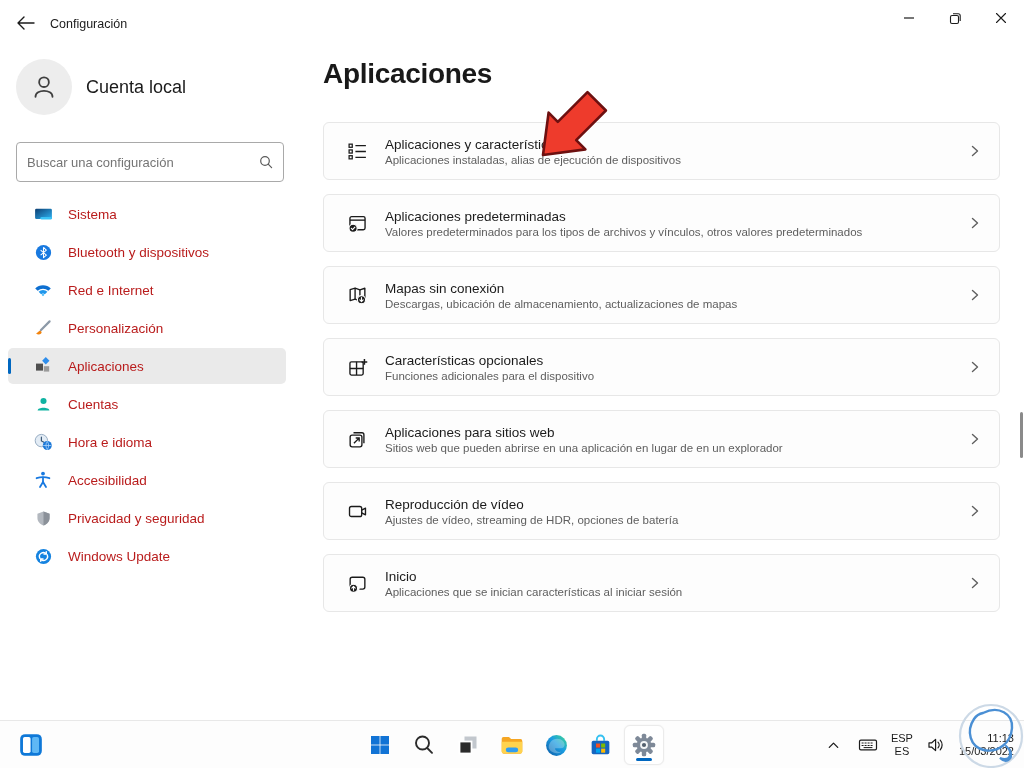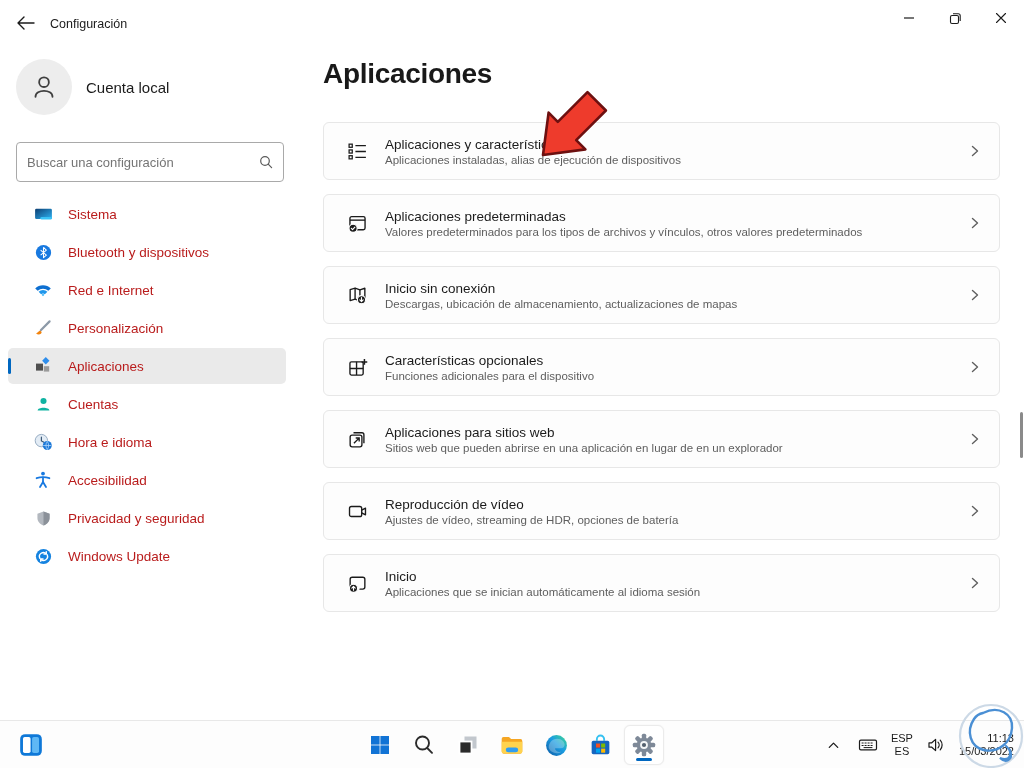--- a/index.html
+++ b/index.html
@@ -11,21 +11,21 @@
   .titlebar { position:absolute; top:0; left:0; right:0; height:40px; }
   .back-btn { position:absolute; left:14px; top:14px; width:24px; height:20px; border:none; background:transparent; cursor:pointer; }
   .tb-title { position:absolute; left:50px; top:17px; font-size:12.5px; color:#1b1b1b;text-align:center; }
   .win-controls { position:absolute; right:0; top:0; display:flex; height:36px; }
   .win-btn { width:46px; height:36px; border:none; background:transparent; display:flex; align-items:center; justify-content:center; cursor:pointer; }
 
   
   .sidebar { position:absolute; top:40px; left:0; width:300px; bottom:48px; background:#ffffff; }
   .account { position:absolute; top:19px; left:16px; display:flex; align-items:center; gap:14px; }
   .avatar { width:56px; height:56px; border-radius:50%; background:#ededed; display:flex; align-items:center; justify-content:center; }
-  .account-name { font-size:15px; color:#1b1b1b; }
+  .account-name { font-size:18px; color:#1b1b1b; }
   .searchbox { position:absolute; top:102px; left:16px; width:268px; height:40px; border:1px solid #a9a9a9; border-radius:4px; background:#ffffff; display:flex; align-items:center; }
   .searchbox input { flex:1; border:none; outline:none; background:transparent; font-family:"Liberation Sans",sans-serif; font-size:13px; color:#3a3a3a; padding:0 6px 0 10px; }
   .searchbox .search-glyph { margin-right:10px; display:flex; }
   .nav { position:absolute; top:154px; left:0; width:300px; }
   .nav-item { position:relative; height:36px; margin:2px 14px 2px 8px; border-radius:5px; display:flex; align-items:center; padding-left:24px; gap:14px; font-size:13.5px; color:#b91c1c; cursor:pointer; }
   .nav-item.selected { background:#eaeaea; }
   .nav-item.selected .accent-pill { position:absolute; left:0; top:10px; width:3px; height:16px; border-radius:2px; background:var(--accent,#0067c0); }
   .nav-icon { width:22px; height:22px; display:flex; align-items:center; justify-content:center; }
 
   
@@ -270,21 +270,21 @@
     <div class="card">
       <span class="card-icon">
         <svg width="21" height="21" viewBox="0 0 20 20">
             <path d="M3 4.4 L7.7 2.9 L12.3 4.6 L17 3.1 V13.6 L12.3 15.1 L7.7 13.4 L3 14.9 Z" stroke="#1b1b1b" stroke-width="1.3" fill="none" stroke-linejoin="round"></path>
             <path d="M7.7 2.9 V13.4 M12.3 4.6 V15.1" stroke="#1b1b1b" stroke-width="1.3"></path>
             <circle cx="13.8" cy="14" r="3.9" fill="#1b1b1b" stroke="#fff" stroke-width="1.1"></circle>
             <path d="M13.8 12 V15.6 M12.2 14.2 L13.8 15.8 L15.4 14.2" stroke="#fff" stroke-width="1.1" fill="none" stroke-linecap="round" stroke-linejoin="round"></path>
           </svg>
       </span>
       <div class="card-text">
-        <div class="card-title">Inicio sin conexión</div>
+        <div class="card-title">Mapas sin conexión</div>
         <div class="card-sub">Descargas, ubicación de almacenamiento, actualizaciones de mapas</div>
       </div>
       <span class="chevron">
         <svg width="12" height="14" viewBox="0 0 12 14">
             <path d="M3.5 2.5 L8.5 7 L3.5 11.5" stroke="#5f5f5f" stroke-width="1.4" fill="none" stroke-linecap="round" stroke-linejoin="round"></path>
           </svg>
       </span>
     </div>
 
     <div class="card">
@@ -352,21 +352,21 @@
     <div class="card">
       <span class="card-icon">
         <svg width="21" height="21" viewBox="0 0 20 20">
             <path d="M9.2 15.4 H5 a2 2 0 0 1 -2 -2 V6 a2 2 0 0 1 2 -2 h10 a2 2 0 0 1 2 2 v7.4 a2 2 0 0 1 -2 2 h-2.6" stroke="#1b1b1b" stroke-width="1.3" fill="none" stroke-linecap="round"></path>
             <circle cx="6.2" cy="14.6" r="3.9" fill="#1b1b1b" stroke="#fff" stroke-width="1.1"></circle>
             <path d="M6.2 16.4 V12.9 M4.6 14.4 L6.2 12.8 L7.8 14.4" stroke="#fff" stroke-width="1.1" fill="none" stroke-linecap="round" stroke-linejoin="round"></path>
           </svg>
       </span>
       <div class="card-text">
         <div class="card-title">Inicio</div>
-        <div class="card-sub">Aplicaciones que se inician automáticamente al idioma sesión</div>
+        <div class="card-sub">Aplicaciones que se inician características al iniciar sesión</div>
       </div>
       <span class="chevron">
         <svg width="12" height="14" viewBox="0 0 12 14">
             <path d="M3.5 2.5 L8.5 7 L3.5 11.5" stroke="#5f5f5f" stroke-width="1.4" fill="none" stroke-linecap="round" stroke-linejoin="round"></path>
           </svg>
       </span>
     </div>
 
   </div>
 

